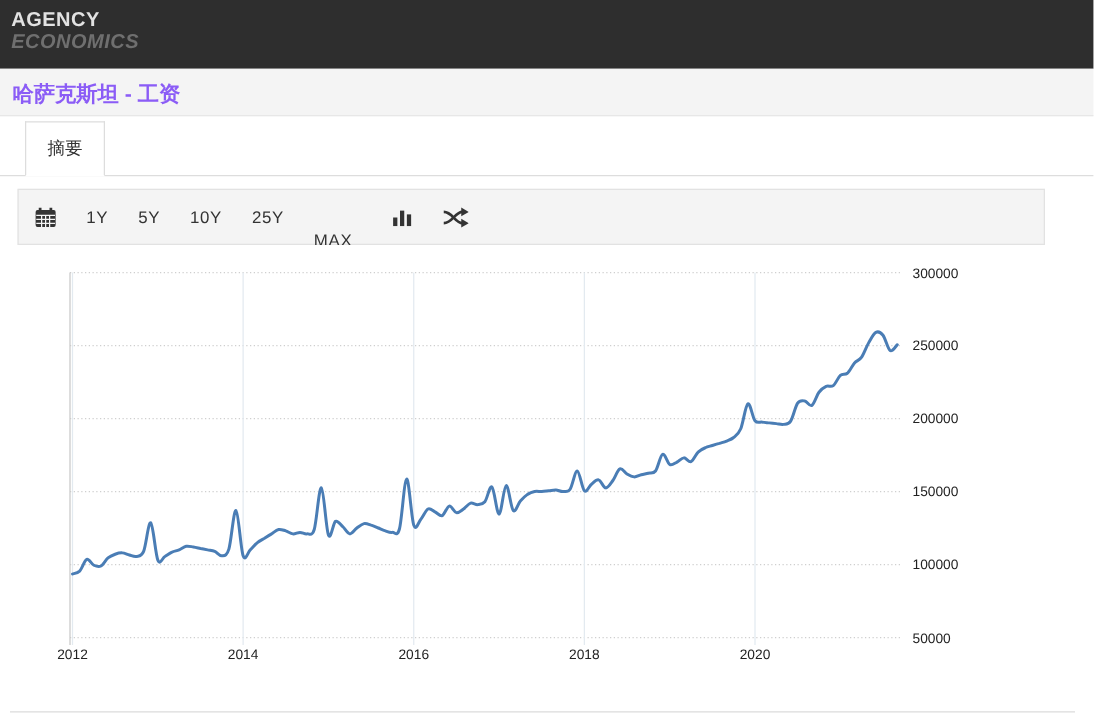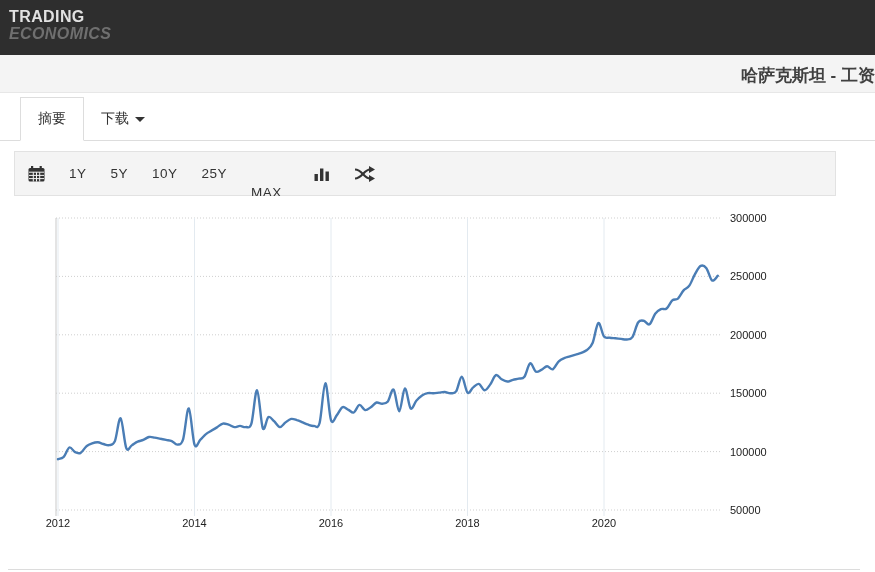--- a/index.html
+++ b/index.html
@@ -8,21 +8,21 @@
     position:relative;width:875px;height:572px;overflow:hidden;background:#fff;
     font-family:"Liberation Sans",sans-serif;
   }
   
   .header{position:absolute;left:0;top:0;width:875px;height:55px;background:#2e2e2e;}
   .logo{position:absolute;left:9px;top:8px;font-weight:bold;font-size:16px;letter-spacing:.4px;line-height:17px;}
   .logo .l1{color:#e2e2e2;}
   .logo .l2{color:#6f6f6f;font-style:italic;}
   
   .titlebar{position:absolute;left:0;top:55px;width:875px;height:38px;background:#f4f4f4;border-bottom:1px solid #e7e7e7;}
-  .titlebar h1{margin:0;padding:9px 0 0 10px;font-size:17px;font-weight:bold;color:#404040;text-align:right;}
+  .titlebar h1{margin:0;padding:9px 0 0 10px;font-size:17px;font-weight:bold;color:#8b5cf6;}
   
   .tabs{position:absolute;left:0;top:93px;width:875px;height:48px;border-bottom:1px solid #ddd;
         display:flex;align-items:flex-end;padding-left:20px;}
   .tab{position:relative;padding:12px 17px;font-size:14px;color:#333;cursor:pointer;white-space:nowrap;}
   .tab.active{background:#fff;border:1px solid #ddd;border-bottom:1px solid #fff;margin-bottom:-1px;}
   .caret{display:inline-block;width:0;height:0;margin-left:6px;vertical-align:middle;
          border-left:5px solid transparent;border-right:5px solid transparent;border-top:5px solid #333;}
   
   .toolbar{position:absolute;left:14px;top:151px;width:822px;height:45px;background:#f4f4f4;
            border:1px solid #e2e2e2;display:flex;align-items:center;padding-left:13px;}
@@ -37,35 +37,32 @@
                letter-spacing:.8px;word-spacing:3px;white-space:nowrap;}
   .bottom-divider{position:absolute;left:8px;top:569px;width:852px;border-top:1px solid #dcdcdc;}
 </style>
 </head>
 <body>
 
 <div class="page">
 
   <div class="header">
     <div class="logo">
-      <div class="l1">TRADING</div>
+      <div class="l1">AGENCY</div>
       <div class="l2">ECONOMICS</div>
     </div>
   </div>
 
   <div class="titlebar">
     <h1>哈萨克斯坦 - 工资</h1>
   </div>
 
   <div class="tabs">
     <div class="tab active">
       <span>摘要</span>
-    </div>
-    <div class="tab">
-      <span>下载</span><span class="caret"></span>
     </div>
   </div>
 
   <div class="toolbar">
     <div class="tb-item tb-icon">
       <svg width="17" height="16" viewBox="0 0 17 16">
         <rect x="3" y="0" width="2.2" height="3.5" fill="#333"></rect>
         <rect x="11.6" y="0" width="2.2" height="3.5" fill="#333"></rect>
         <rect x="0.5" y="2" width="16" height="13.5" rx="1.5" fill="#333"></rect>
         <path d="M1 6.2h15 M1 9.4h15 M1 12.6h15 M5.3 6.2v9.3 M8.5 6.2v9.3 M11.7 6.2v9.3" stroke="#f4f4f4" stroke-width="1" fill="none"></path>

